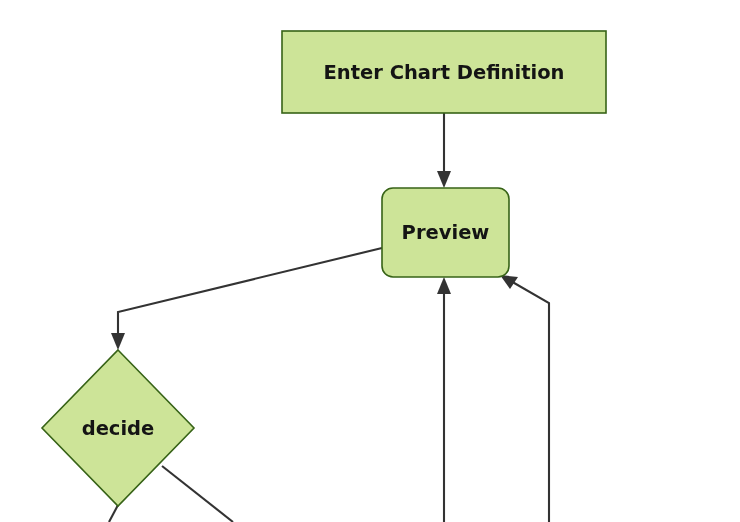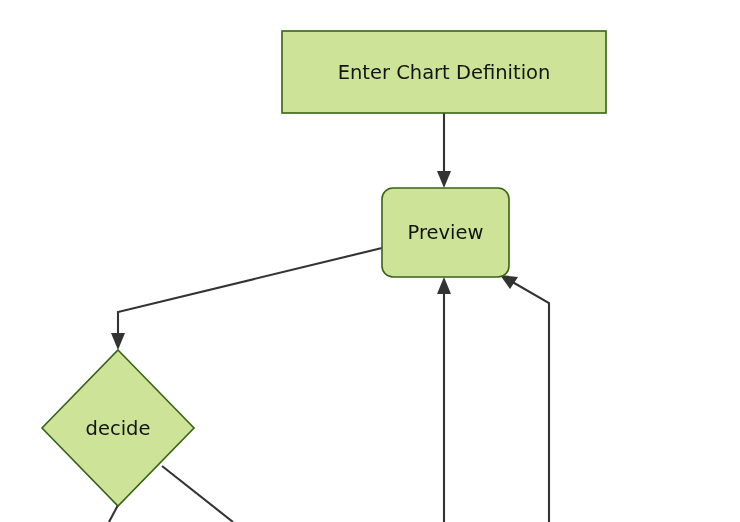--- a/index.html
+++ b/index.html
@@ -12,20 +12,21 @@
     width: 740px;
     height: 522px;
     overflow: hidden;
     font-family: "DejaVu Sans", "Liberation Sans", sans-serif;
   }
   #diagram-root {
     position: relative;
     width: 740px;
     height: 522px;
     background: #ffffff;
+    font-weight: bold;
   }
   svg#flowchart {
     display: block;
     width: 740px;
     height: 522px;
   }
   .node-shape {
     fill: #cde498;
     stroke: #376317;
     stroke-width: 1.6px;

